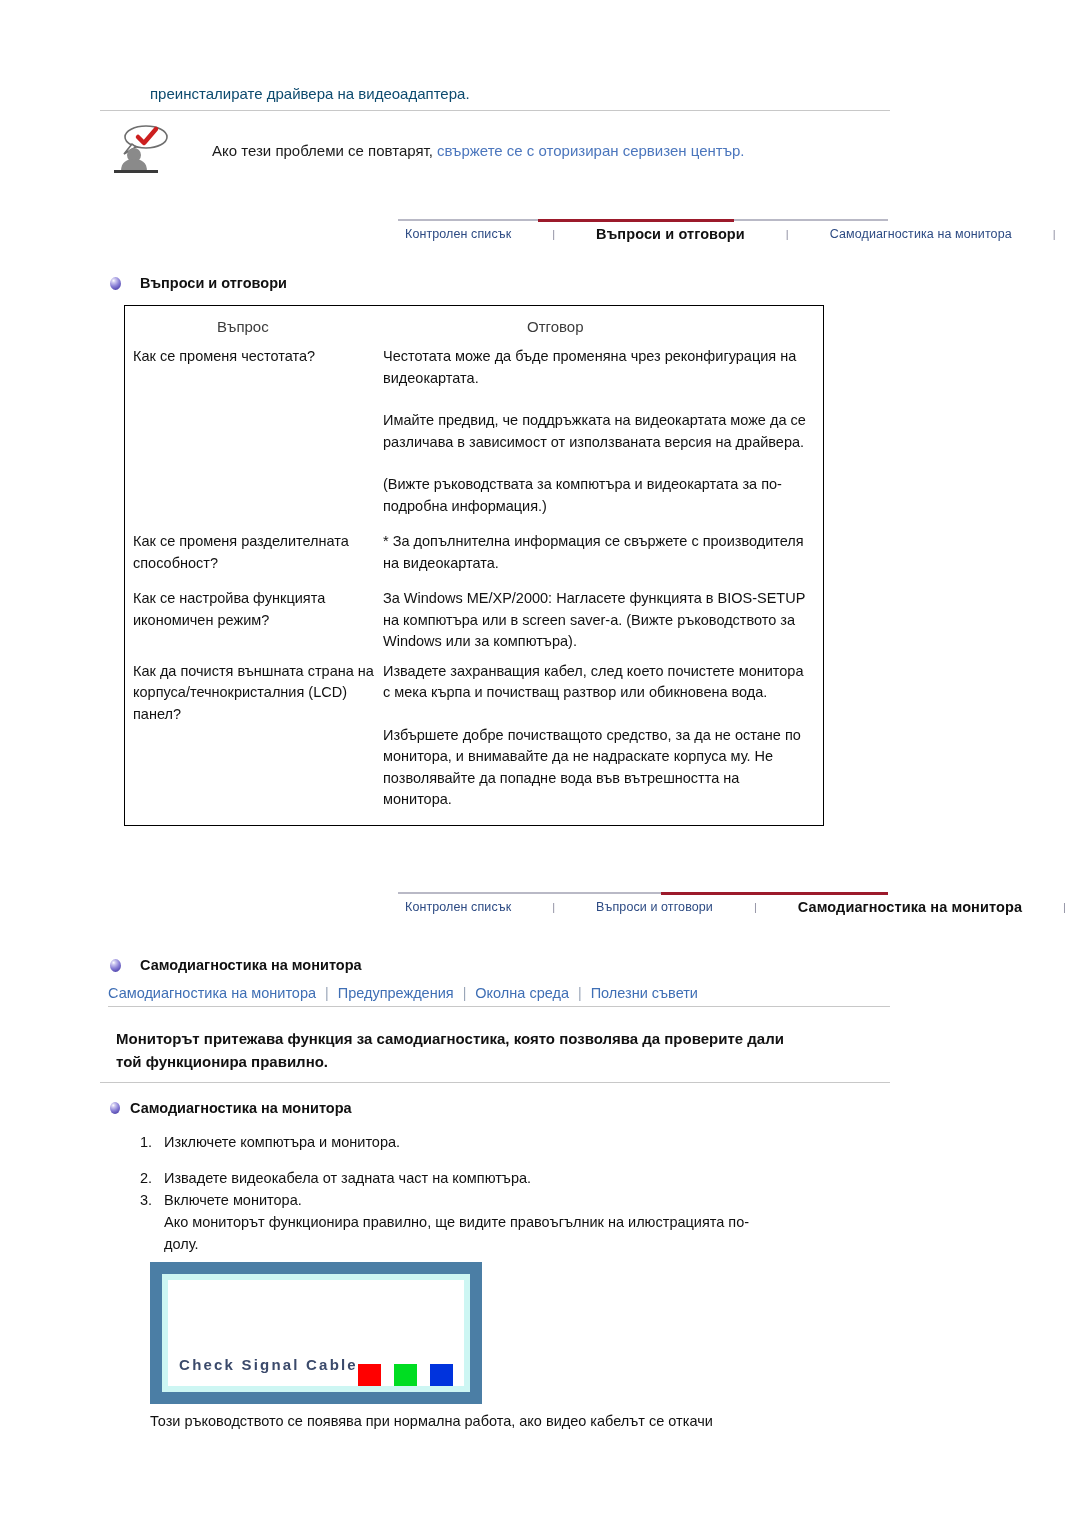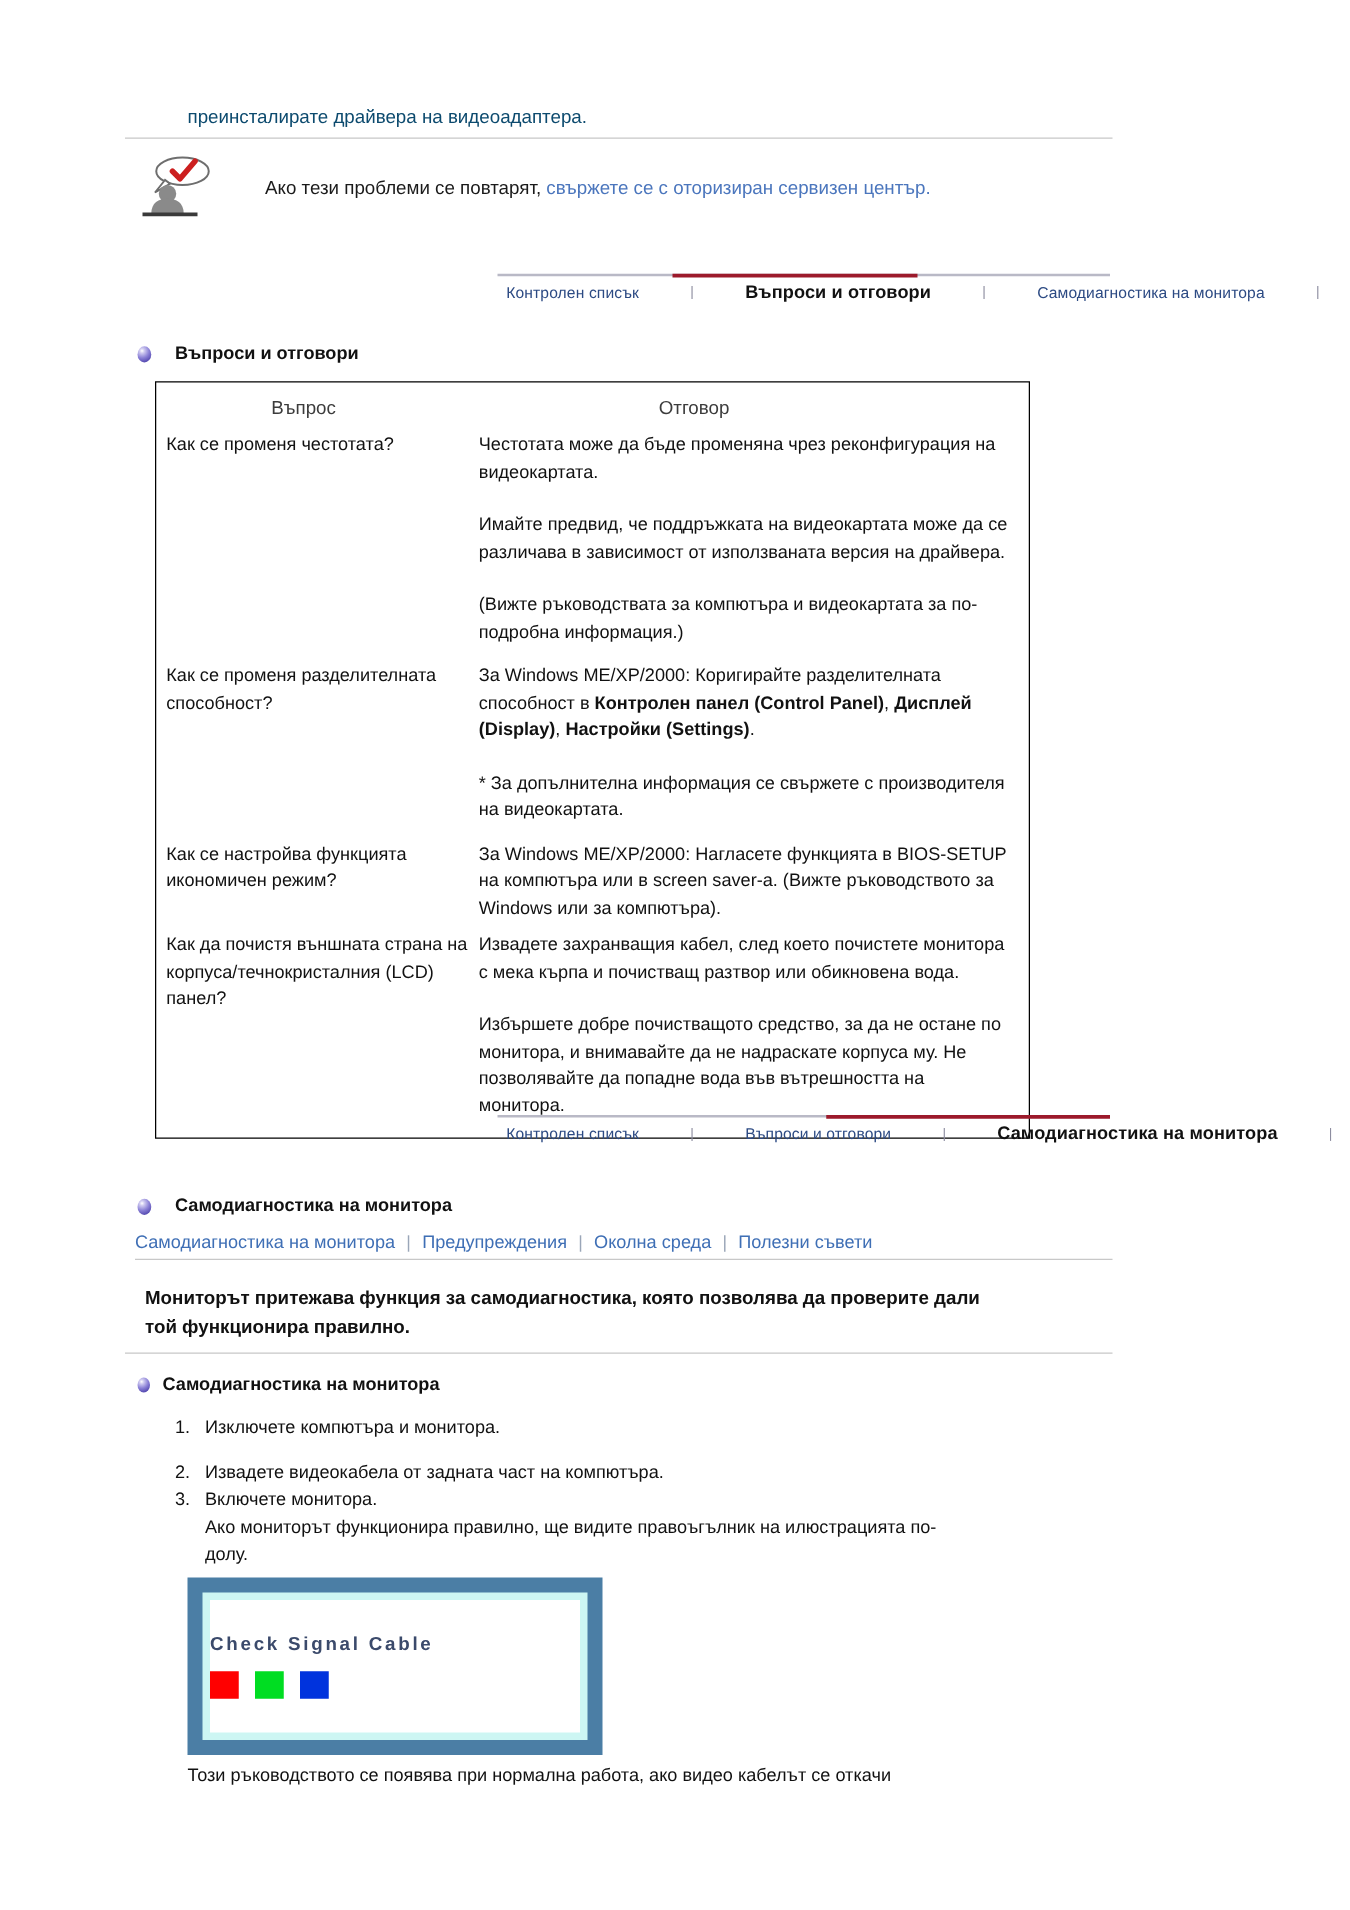--- a/index.html
+++ b/index.html
@@ -237,22 +237,22 @@
     width: 100%; height: 100%;
     background: #cdf6f3;
     box-sizing: border-box;
     padding: 6px;
   }
   .monitor .screen {
     width: 100%; height: 100%;
     background: #ffffff;
     box-sizing: border-box;
     display: flex;
-    flex-direction: column;
-    align-items: flex-start;
+    flex-direction: row;
+    align-items: flex-end;
     justify-content: center;
   }
   .monitor .msg {
     font-size: 15px;
     font-weight: bold;
     letter-spacing: 2.2px;
     color: #3b4a6b;
     margin-bottom: 13px;
   }
   .swatches { display: flex; gap: 13px; }
@@ -325,21 +325,20 @@
           <p>Имайте предвид, че поддръжката на видеокартата може да се различава в зависимост от използваната версия на драйвера.</p>
           <p>(Вижте ръководствата за компютъра и видеокартата за по-подробна информация.)</p>
         </div>
       </div>
 
       <div class="gap-sm"></div>
 
       <div class="faq-row">
         <div class="q">Как се променя разделителната способност?</div>
         <div class="a">
-          <p><span>За Windows ME/XP/2000: Коригирайте разделителната способност в </span><b>Контролен панел (Control Panel)</b><span>, </span><b>Дисплей (Display)</b><span>, </span><b>Настройки (Settings)</b><span>.</span></p>
           <p>* За допълнителна информация се свържете с производителя на видеокартата.</p>
         </div>
       </div>
 
       <div class="gap-sm"></div>
 
       <div class="faq-row">
         <div class="q">Как се настройва функцията икономичен режим?</div>
         <div class="a">
           <p>За Windows ME/XP/2000: Нагласете функцията в BIOS-SETUP на компютъра или в screen saver-a. (Вижте ръководството за Windows или за компютъра).</p>

